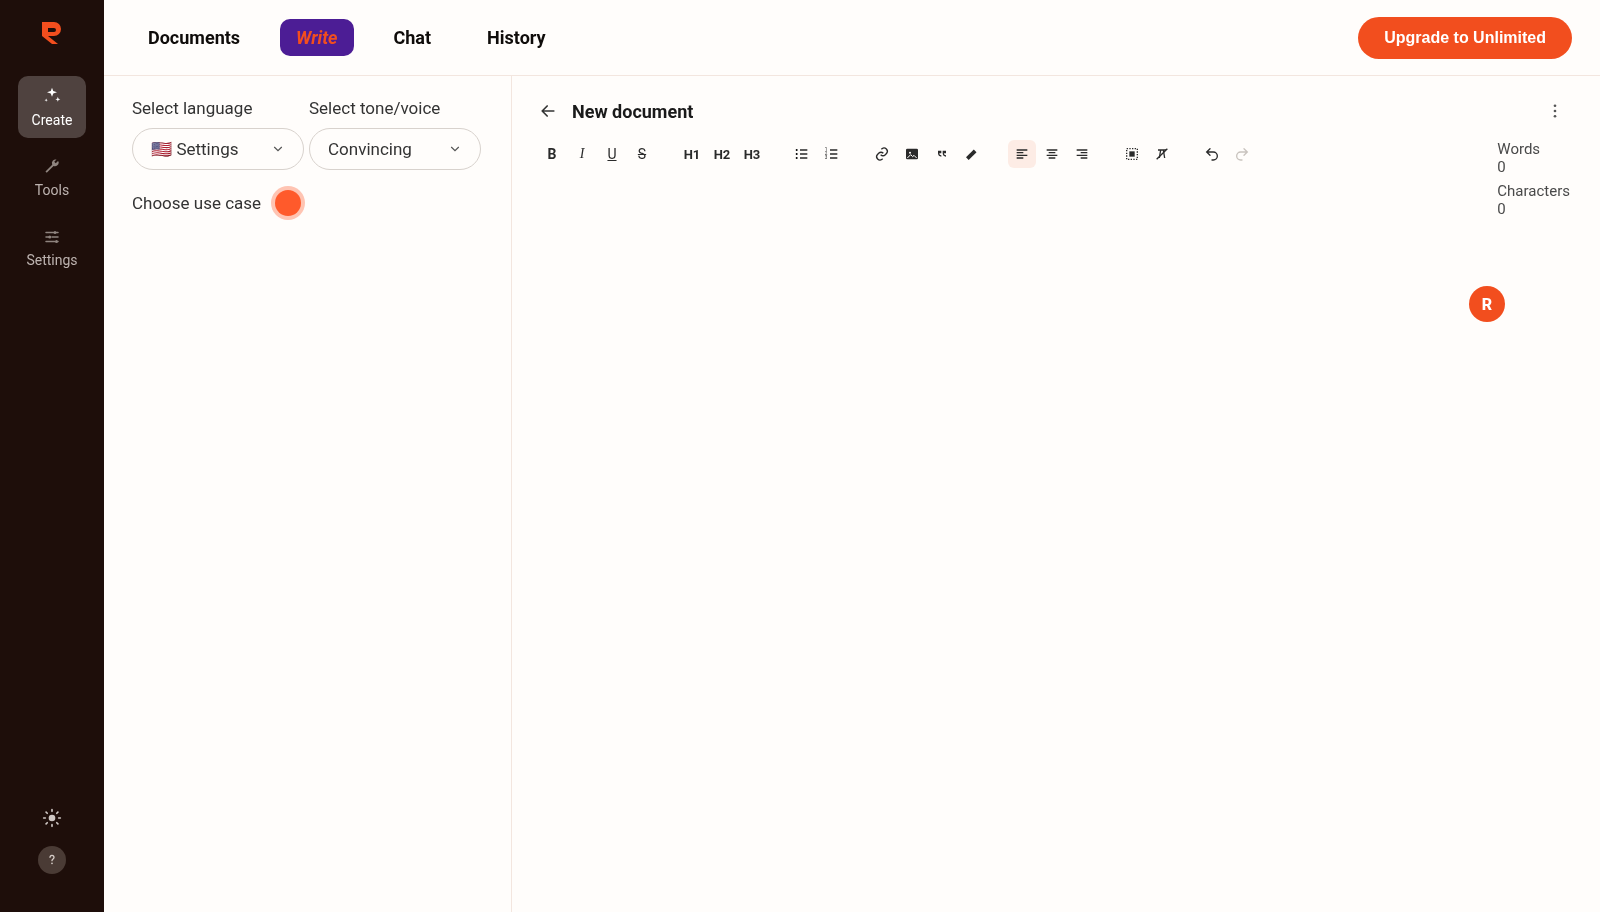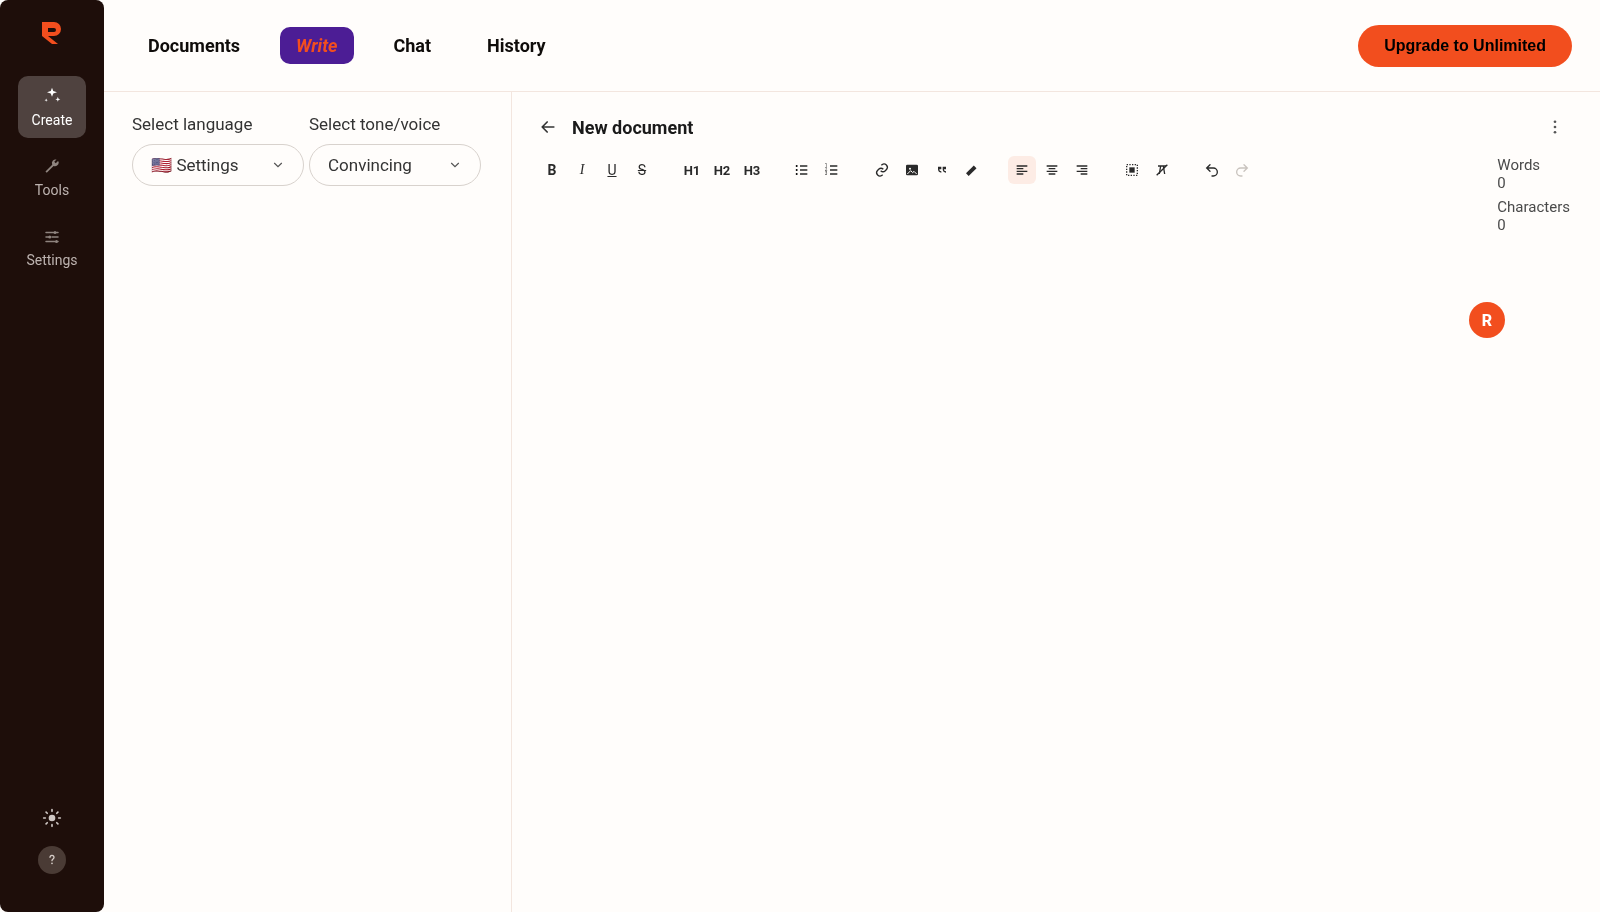--- a/index.html
+++ b/index.html
@@ -1,34 +1,34 @@
 <!DOCTYPE html>
 <html><head>
 <meta charset="utf-8">
 <style>
   * { box-sizing: border-box; margin: 0; padding: 0; }
   html, body { width: 1600px; height: 912px; font-family: -apple-system, BlinkMacSystemFont, "Segoe UI", Roboto, sans-serif; background: #fffdfb; overflow: hidden; }
   .app { display: flex; width: 100%; height: 100%; }
 
   
-  .sidebar { width: 104px; background: #1e0e0a; display: flex; flex-direction: column; align-items: center; padding-top: 20px; color: #ddd; border-radius: 8px; }
+  .sidebar { width: 104px; background: #1e0e0a; display: flex; flex-direction: column; align-items: center; padding-top: 20px; color: #ddd; }
   .sidebar .logo { color: #f24e1e; font-weight: 700; font-size: 26px; margin-bottom: 30px; }
   .sidebar-item { width: 68px; text-align: center; padding: 10px 0; margin-bottom: 10px; border-radius: 10px; color: #bdb3b0; font-size: 14px; cursor: pointer; }
   .sidebar-item.active { background: rgba(255,255,255,0.22); color: #fff; }
   .sidebar-item .icon { display:block; margin: 0 auto 6px; }
   .sidebar-bottom { margin-top: auto; margin-bottom: 24px; text-align:center; }
   .sidebar-bottom .round { width:28px; height:28px; border-radius:50%; display:flex; align-items:center; justify-content:center; margin:14px auto; color:#cfc7c4; }
 
   
   .main { flex: 1; display: flex; flex-direction: column; }
-  .topbar { height: 92px; display:flex; align-items:center; padding: 0 28px; border-bottom: 1px solid #f3e6df; }
+  .topbar { height: 76px; display:flex; align-items:center; padding: 0 28px; border-bottom: 1px solid #f3e6df; }
   .tabs { display:flex; gap: 24px; align-items:center; }
   .tab { font-size: 18px; font-weight:700; color:#0f0c0a; padding: 8px 16px; border-radius: 10px; cursor:pointer; }
   .tab.active { color:#f24e1e; background:#4c1d95;font-style:italic; }
-  .upgrade { margin-left:auto; background:#f24e1e; color:#000000; font-weight:700; font-size:16px; padding: 12px 26px; border-radius: 999px; border:none; cursor:pointer; }
+  .upgrade { margin-left:auto; background:#f24e1e; color:#ffffff; font-weight:700; font-size:16px; padding: 12px 26px; border-radius: 999px; border:none; cursor:pointer; }
 
   
   .content { flex:1; display:flex; }
   .left-panel { width: 408px; border-right: 1px solid #f3e6df; padding: 22px 28px; position:relative; }
   .label { font-size: 17px; color:#333; margin-bottom: 10px; }
   .row { display:flex; gap: 5px; }
   .col { display:flex; flex-direction:column; }
   .select { display:flex; align-items:center; justify-content:space-between; border:1px solid #d8d2cd; border-radius: 999px; padding: 10px 18px; font-size:17px; color:#333; background:#fffdfb; cursor:pointer; }
   .select.lang { width: 172px; }
   .select.tone { width: 172px; }
@@ -149,20 +149,24 @@
             <div class="select tone">
               <span>Convincing</span>
               <svg class="chev" width="14" height="14" viewBox="0 0 24 24">
                   <path d="M6 9l6 6 6-6" stroke="#555" stroke-width="2" fill="none" stroke-linecap="round"></path>
                 </svg>
             </div>
           </div>
         </div>
 
         <div class="usecase-row">
+          <div class="usecase-label-row">
+            <div class="label" style="margin-bottom:0">Choose use case</div>
+            <div class="pulse"></div>
+          </div>
         </div>
       </div>
 
       <div class="editor">
         <div class="doc-header">
           <div class="back-arrow">
             <svg width="20" height="20" viewBox="0 0 24 24">
                 <path d="M19 12H5M11 6l-6 6 6 6" stroke="#333" stroke-width="2" fill="none" stroke-linecap="round" stroke-linejoin="round"></path>
               </svg>
           </div>

